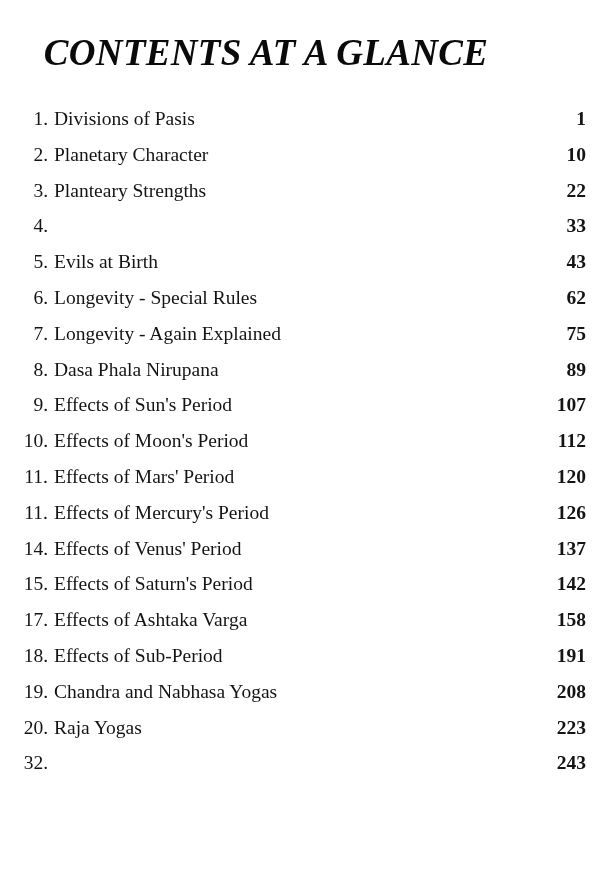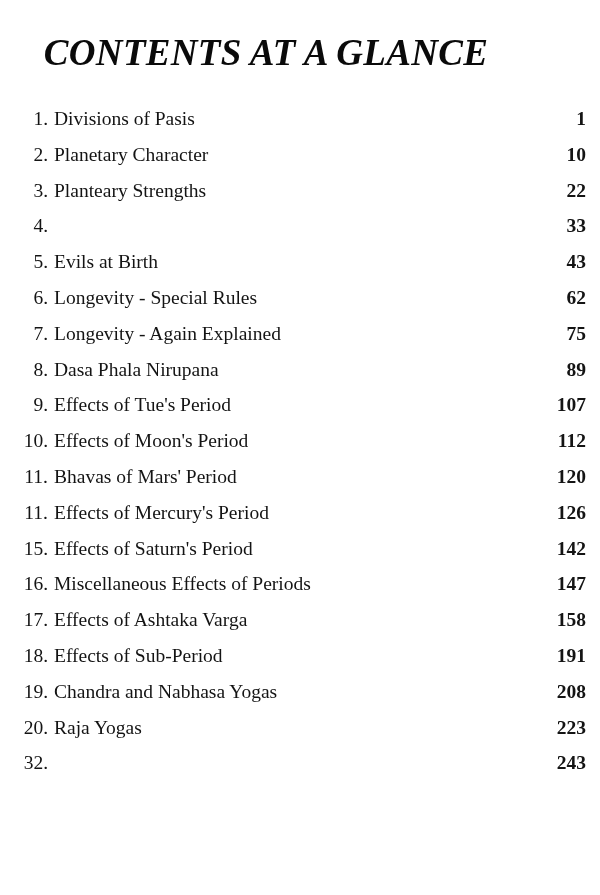--- a/index.html
+++ b/index.html
@@ -102,47 +102,47 @@
       <span class="toc-title">Longevity - Again Explained</span>
       <span class="toc-page">75</span>
     </div>
     <div class="toc-row">
       <span class="toc-num">8.</span>
       <span class="toc-title">Dasa Phala Nirupana</span>
       <span class="toc-page">89</span>
     </div>
     <div class="toc-row">
       <span class="toc-num">9.</span>
-      <span class="toc-title">Effects of Tue's Period</span>
+      <span class="toc-title">Effects of Sun's Period</span>
       <span class="toc-page">107</span>
     </div>
     <div class="toc-row">
       <span class="toc-num">10.</span>
       <span class="toc-title">Effects of Moon's Period</span>
       <span class="toc-page">112</span>
     </div>
     <div class="toc-row">
       <span class="toc-num">11.</span>
-      <span class="toc-title">Bhavas of Mars' Period</span>
+      <span class="toc-title">Effects of Mars' Period</span>
       <span class="toc-page">120</span>
     </div>
     <div class="toc-row">
       <span class="toc-num">11.</span>
       <span class="toc-title">Effects of Mercury's Period</span>
       <span class="toc-page">126</span>
     </div>
     <div class="toc-row">
+      <span class="toc-num">14.</span>
+      <span class="toc-title">Effects of Venus' Period</span>
+      <span class="toc-page">137</span>
+    </div>
+    <div class="toc-row">
       <span class="toc-num">15.</span>
       <span class="toc-title">Effects of Saturn's Period</span>
       <span class="toc-page">142</span>
-    </div>
-    <div class="toc-row">
-      <span class="toc-num">16.</span>
-      <span class="toc-title">Miscellaneous Effects of Periods</span>
-      <span class="toc-page">147</span>
     </div>
     <div class="toc-row">
       <span class="toc-num">17.</span>
       <span class="toc-title">Effects of Ashtaka Varga</span>
       <span class="toc-page">158</span>
     </div>
     <div class="toc-row">
       <span class="toc-num">18.</span>
       <span class="toc-title">Effects of Sub-Period</span>
       <span class="toc-page">191</span>

